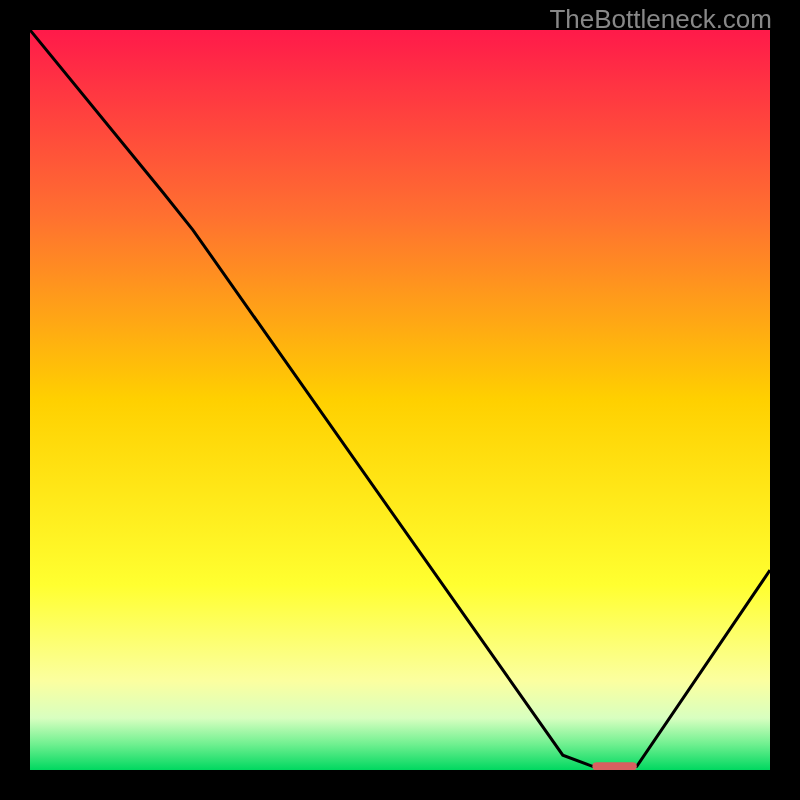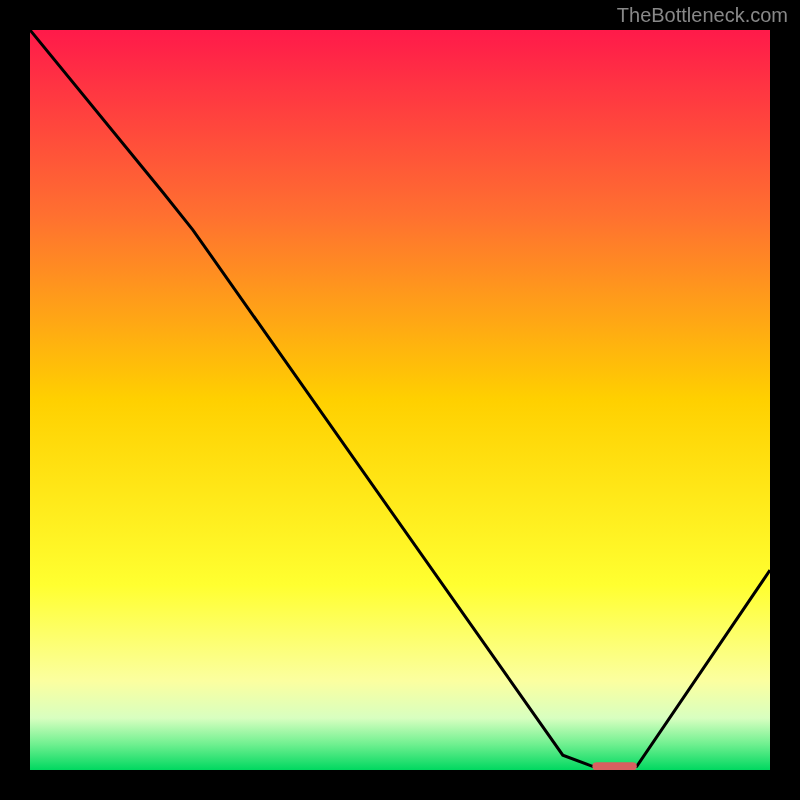--- a/index.html
+++ b/index.html
@@ -7,23 +7,23 @@
     padding: 0;
     width: 800px;
     height: 800px;
     background: #000;
     position: relative;
     font-family: Arial, sans-serif;
   }
   .watermark {
     position: absolute;
     top: 4px;
-    right: 12px;
+    right: 28px;
     color: #888;
-    font-size: 20px;
+    font-size: 26px;
     font-weight: 500;
     z-index: 10;
   }
   .chart-area {
     position: absolute;
     top: 30px;
     left: 30px;
     width: 740px;
     height: 740px;
   }

